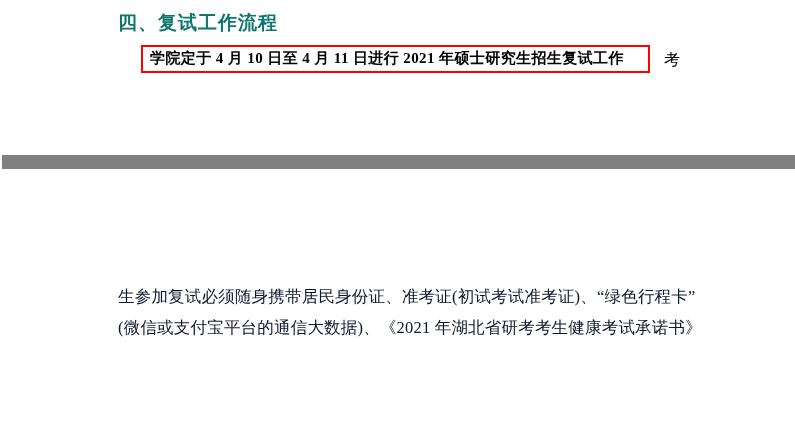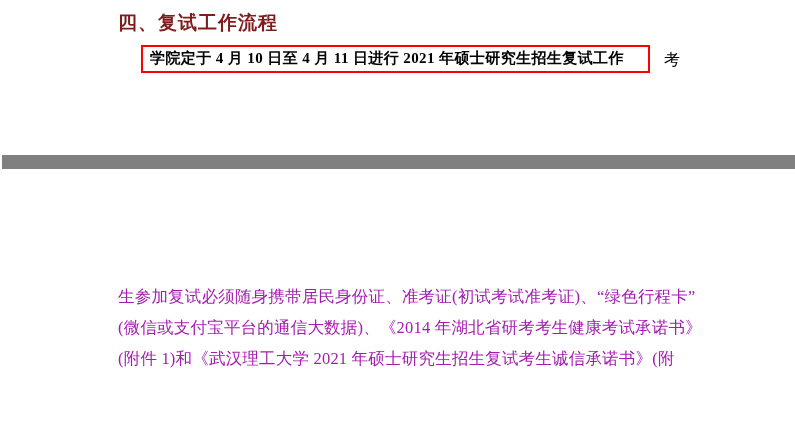--- a/index.html
+++ b/index.html
@@ -30,21 +30,21 @@
     background: #ffffff;
     overflow: hidden;
   }
   .heading {
     position: absolute;
     left: 118px;
     top: 10px;
     font-size: 19px;
     font-weight: bold;
     letter-spacing: 1px;
-    color: #7f1d1d;
+    color: #0f766e;
     white-space: nowrap;
     font-family: "Liberation Sans", "DejaVu Sans", sans-serif;
   }
   .hl-box {
     position: absolute;
     left: 141px;
     top: 45px;
     width: 509px;
     height: 28px;
     border: 2px solid #ff0000;
@@ -90,21 +90,21 @@
   }
   .body-text {
     position: absolute;
     left: 118px;
     top: 112px;
     width: 580px;
   }
   .body-line {
     font-size: 16.5px;
     line-height: 31px;
-    color: #a21caf;
+    color: #0f172a;
     white-space: nowrap;
     letter-spacing: 0.2px;
   }
   
   .edge-left {
     position: absolute;
     left: 0;
     top: 0;
     width: 2px;
     height: 437px;
@@ -124,19 +124,18 @@
     <div class="hl-text">学院定于 4 月 10 日至 4 月 11 日进行 2021 年硕士研究生招生复试工作</div>
 
     <div class="trailing-char">考</div>
   </div>
 
   <div class="gap"></div>
 
   <div class="page-bottom">
     <div class="body-text">
       <div class="body-line">生参加复试必须随身携带居民身份证、准考证(初试考试准考证)、“绿色行程卡”</div>
-      <div class="body-line">(微信或支付宝平台的通信大数据)、《2014 年湖北省研考考生健康考试承诺书》</div>
-      <div class="body-line">(附件 1)和《武汉理工大学 2021 年硕士研究生招生复试考生诚信承诺书》(附</div>
+      <div class="body-line">(微信或支付宝平台的通信大数据)、《2021 年湖北省研考考生健康考试承诺书》</div>
     </div>
   </div>
 
   <div class="edge-left"></div>
 </div>
 
 </body></html>

